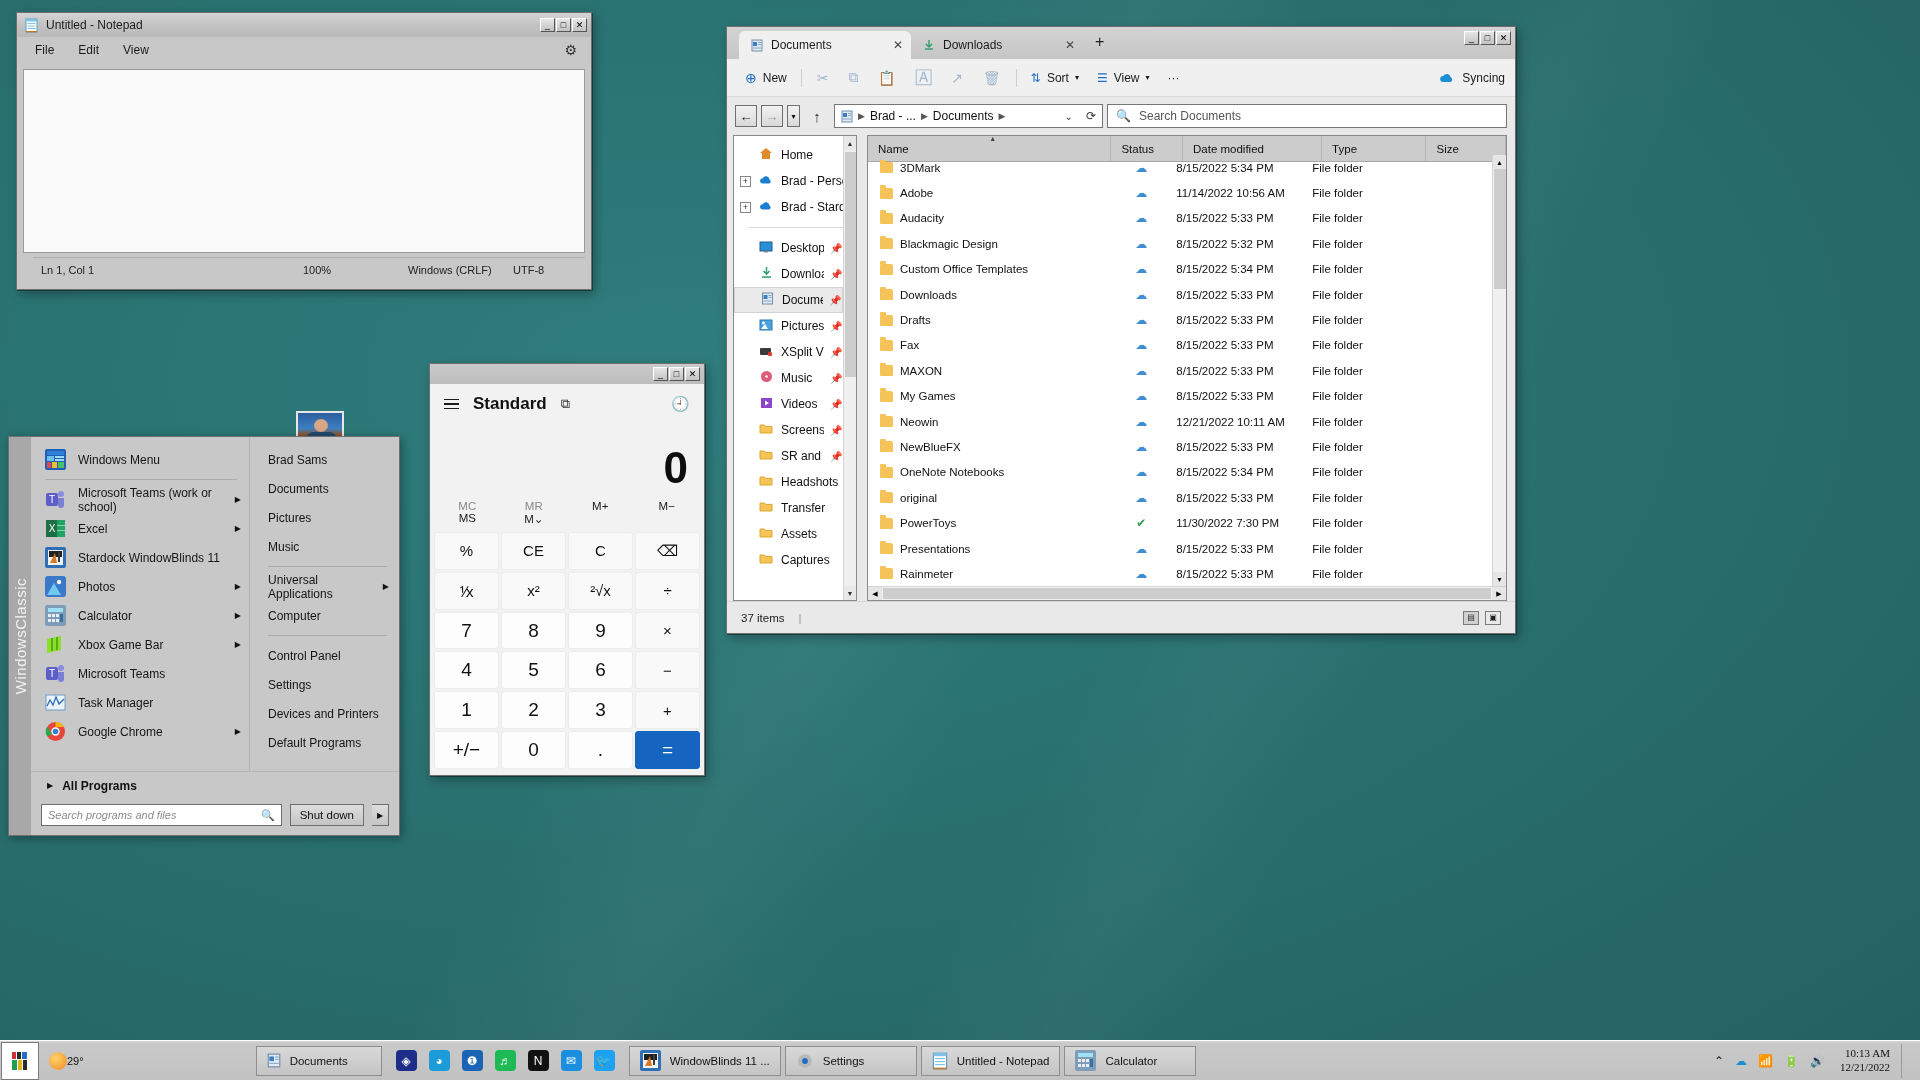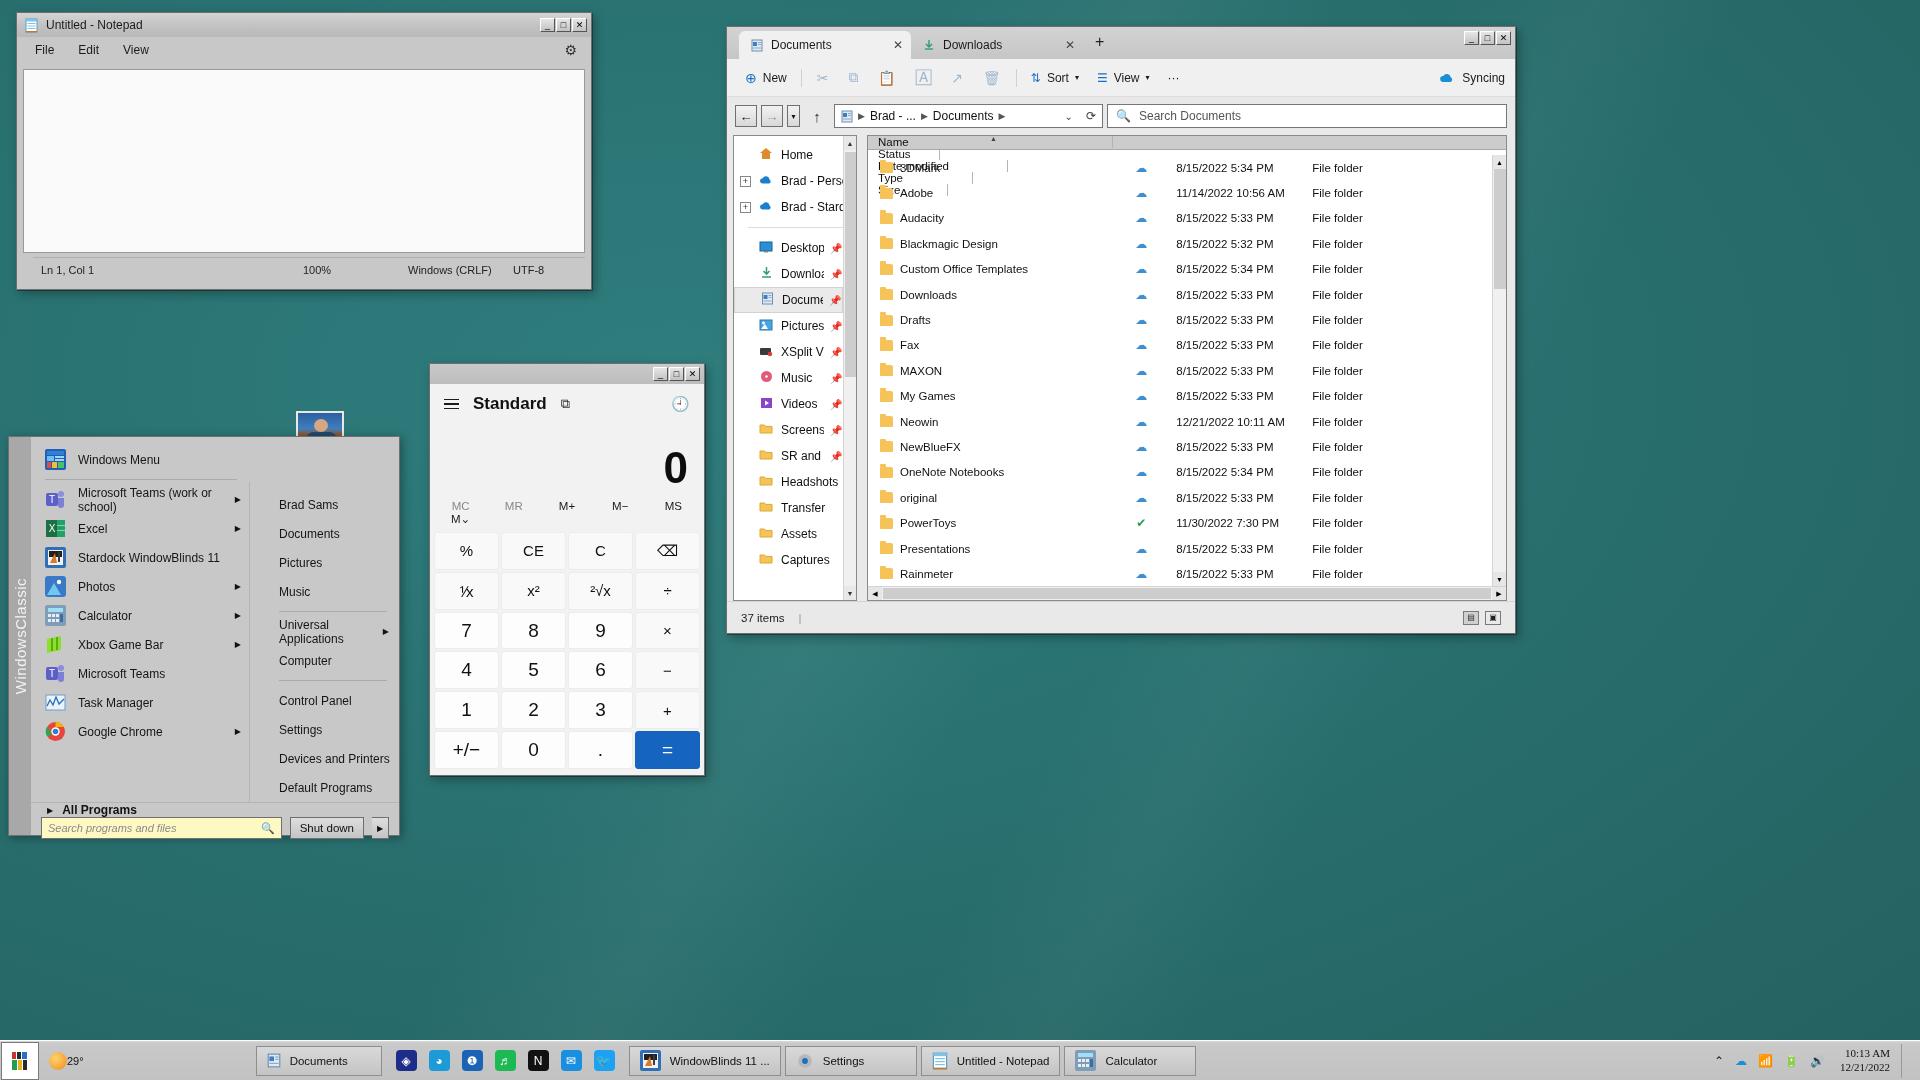--- a/index.html
+++ b/index.html
@@ -70,21 +70,21 @@
   #calc .titlebar { background: linear-gradient(180deg,#c9c9c9,#bdbdbd); height:20px;}
   #calc .calc-body { position:absolute; inset: 20px 0 0 0; background:#f2f2f2; display:flex; flex-direction:column;}
   #calc .calc-head { display:flex; align-items:center; gap:14px; padding: 10px 14px 4px 14px; }
   #calc .hamburger { display:flex; flex-direction:column; gap:3px; }
   #calc .hamburger i { display:block; width:15px; height:1.6px; background:#1a1a1a; }
   #calc .calc-mode { font-size:17px; font-weight:bold; color:#111; }
   #calc .keepon { font-size:13px; color:#333; }
   #calc .history-icon { margin-left:auto; font-size:15px; color:#222; }
   #calc .display { flex: 0 0 76px; display:flex; align-items:flex-end; justify-content:flex-end; padding: 0 16px 4px 0; }
   #calc .display .val { font-size:44px; font-weight:bold; color:#0d0d0d; line-height:1; }
-  #calc .memrow { display:grid; grid-template-columns: repeat(5,1fr); padding: 6px 4px 4px 4px; }
+  #calc .memrow { display:grid; grid-template-columns: repeat(4,1fr); padding: 6px 4px 4px 4px; }
   #calc .memrow div { text-align:center; font-size:11.5px; color:#888; }
   #calc .memrow div.active { color:#1a1a1a; }
   #calc .pad { flex:1; display:grid; grid-template-columns: repeat(4,1fr); grid-auto-rows: 1fr; gap:2px; padding: 2px 4px 6px 4px; }
   #calc .key {
     background:#f9f9f9; border:1px solid #ececec; border-radius:3px;
     display:flex; align-items:center; justify-content:center;
     font-size:15px; color:#101010;
   }
   #calc .key.num { background:#fdfdfd; font-size:19px; }
   #calc .key.eq { background:#1565c0; color:#fff; font-size:19px; border-color:#1565c0; }
@@ -150,21 +150,21 @@
   #explorer .sb-item.sel { background:#eaeaea; border:1px solid #d2d2d2; }
   #explorer .sb-item .exp { width:11px; height:11px; border:1px solid #888; font-size:9px;
      display:flex; align-items:center; justify-content:center; color:#333; background:#fff; flex:0 0 auto;}
   #explorer .sb-item .exp.blank { border:none; background:none; }
   #explorer .sb-item .ico { width:16px; text-align:center; font-size:12px; flex:0 0 auto;}
   #explorer .sb-item .lbl { white-space:nowrap; overflow:hidden; }
   #explorer .sb-item .pin { margin-left:auto; color:#8d8d8d; font-size:10px; }
   #explorer .sb-div { height:1px; background:#dcdcdc; margin: 7px 10px 7px 14px; }
 
   #explorer .listpane { flex:1; margin-left:10px; background:#fff; border:1px solid #8a8a8a; position:relative; overflow:hidden;}
-  #explorer .colhead { height:14px; display:flex; background:#cccccc; border-bottom:1px solid #a8a8a8;flex-direction:column; }
+  #explorer .colhead { height:26px; display:flex; background:#cccccc; border-bottom:1px solid #a8a8a8; }
   #explorer .colhead div {
     font-size:11.5px; color:#111; display:flex; align-items:center; padding-left:10px;
     border-right:1px solid #b4b4b4; position:relative;
   }
   #explorer .colhead .sortmark { position:absolute; left:50%; top:-1px; font-size:7px; color:#444;}
   #explorer .rows { position:absolute; left:0; right:14px; top:19px; bottom:14px; overflow:hidden;}
   #explorer .row { height:25.4px; display:flex; align-items:center; font-size:11.5px; color:#111; }
   #explorer .row .c-name { width:245px; display:flex; align-items:center; gap:7px; padding-left:12px; }
   #explorer .row .c-status { width:72px; text-align:center; color:#3f8fd0; font-size:12px;}
   #explorer .row .c-status.done { color:#2e9e4f; }
@@ -199,38 +199,38 @@
   #startmenu .sm-rail {
     width:22px; background:#a8a8a8; display:flex; align-items:center; justify-content:center;
   }
   #startmenu .sm-rail span {
     writing-mode: vertical-rl; transform: rotate(180deg);
     font-size: 15px; color:#f2f2f2; letter-spacing:0.5px;
   }
   #startmenu .sm-body { flex:1; display:flex; flex-direction:column; position:relative;}
   #startmenu .sm-cols { flex:1; display:flex; }
   #startmenu .sm-left { width: 218px; padding-top:8px; }
-  #startmenu .sm-right { flex:1; padding: 8px 0 0 15px; border-left:1px solid #b4b4b4;margin-top:45px; }
+  #startmenu .sm-right { flex:1; padding: 8px 0 0 4px; border-left:1px solid #b4b4b4; }
   #startmenu .sm-item {
     height:29px; display:flex; align-items:center; gap:12px; padding: 0 8px 0 14px;
     font-size:12px; color:#151515;
   }
   #startmenu .sm-item .ic { width:21px; height:21px; flex:0 0 auto; border-radius:2px; position:relative; }
   #startmenu .sm-item .arrow { margin-left:auto; font-size:8px; color:#111; }
   #startmenu .sm-sep { height:1px; background:#ababab; margin: 5px 12px 5px 14px; }
   #startmenu .sm-ritem { height:29px; display:flex; align-items:center; font-size:12px; color:#151515; padding-left:14px;}
   #startmenu .sm-ritem .arrow { margin-left:auto; margin-right:10px; font-size:8px;}
   #startmenu .sm-rsep { height:1px; background:#ababab; margin: 5px 12px 5px 14px;}
   #startmenu .sm-allprog {
     height:28px; display:flex; align-items:center; gap:9px; padding-left:16px; font-size:12px;
     color:#111; border-top:1px solid #b4b4b4;
   }
   #startmenu .sm-bottom { height:36px; display:flex; align-items:center; gap:8px; padding: 0 10px 4px 10px;}
   #startmenu .sm-search {
-    flex:1; height:22px; background:#fef9c3; border:1px solid #6f6f6f;
+    flex:1; height:22px; background:#ffffff; border:1px solid #6f6f6f;
     display:flex; align-items:center; padding: 0 6px; font-size:11px; color:#8a8a8a; font-style:italic;
   }
   #startmenu .sm-search .mag { margin-left:auto; font-style:normal; color:#333; font-size:11px;}
   #startmenu .sm-shut {
     height:22px; border:1px solid #6f6f6f; background:linear-gradient(180deg,#dedede,#c4c4c4);
     display:flex; align-items:center; padding: 0 9px; font-size:11.5px; color:#111;
   }
   #startmenu .sm-shutarr {
     width:17px; height:22px; border:1px solid #6f6f6f; border-left:none;
     background:linear-gradient(180deg,#dedede,#c4c4c4);

